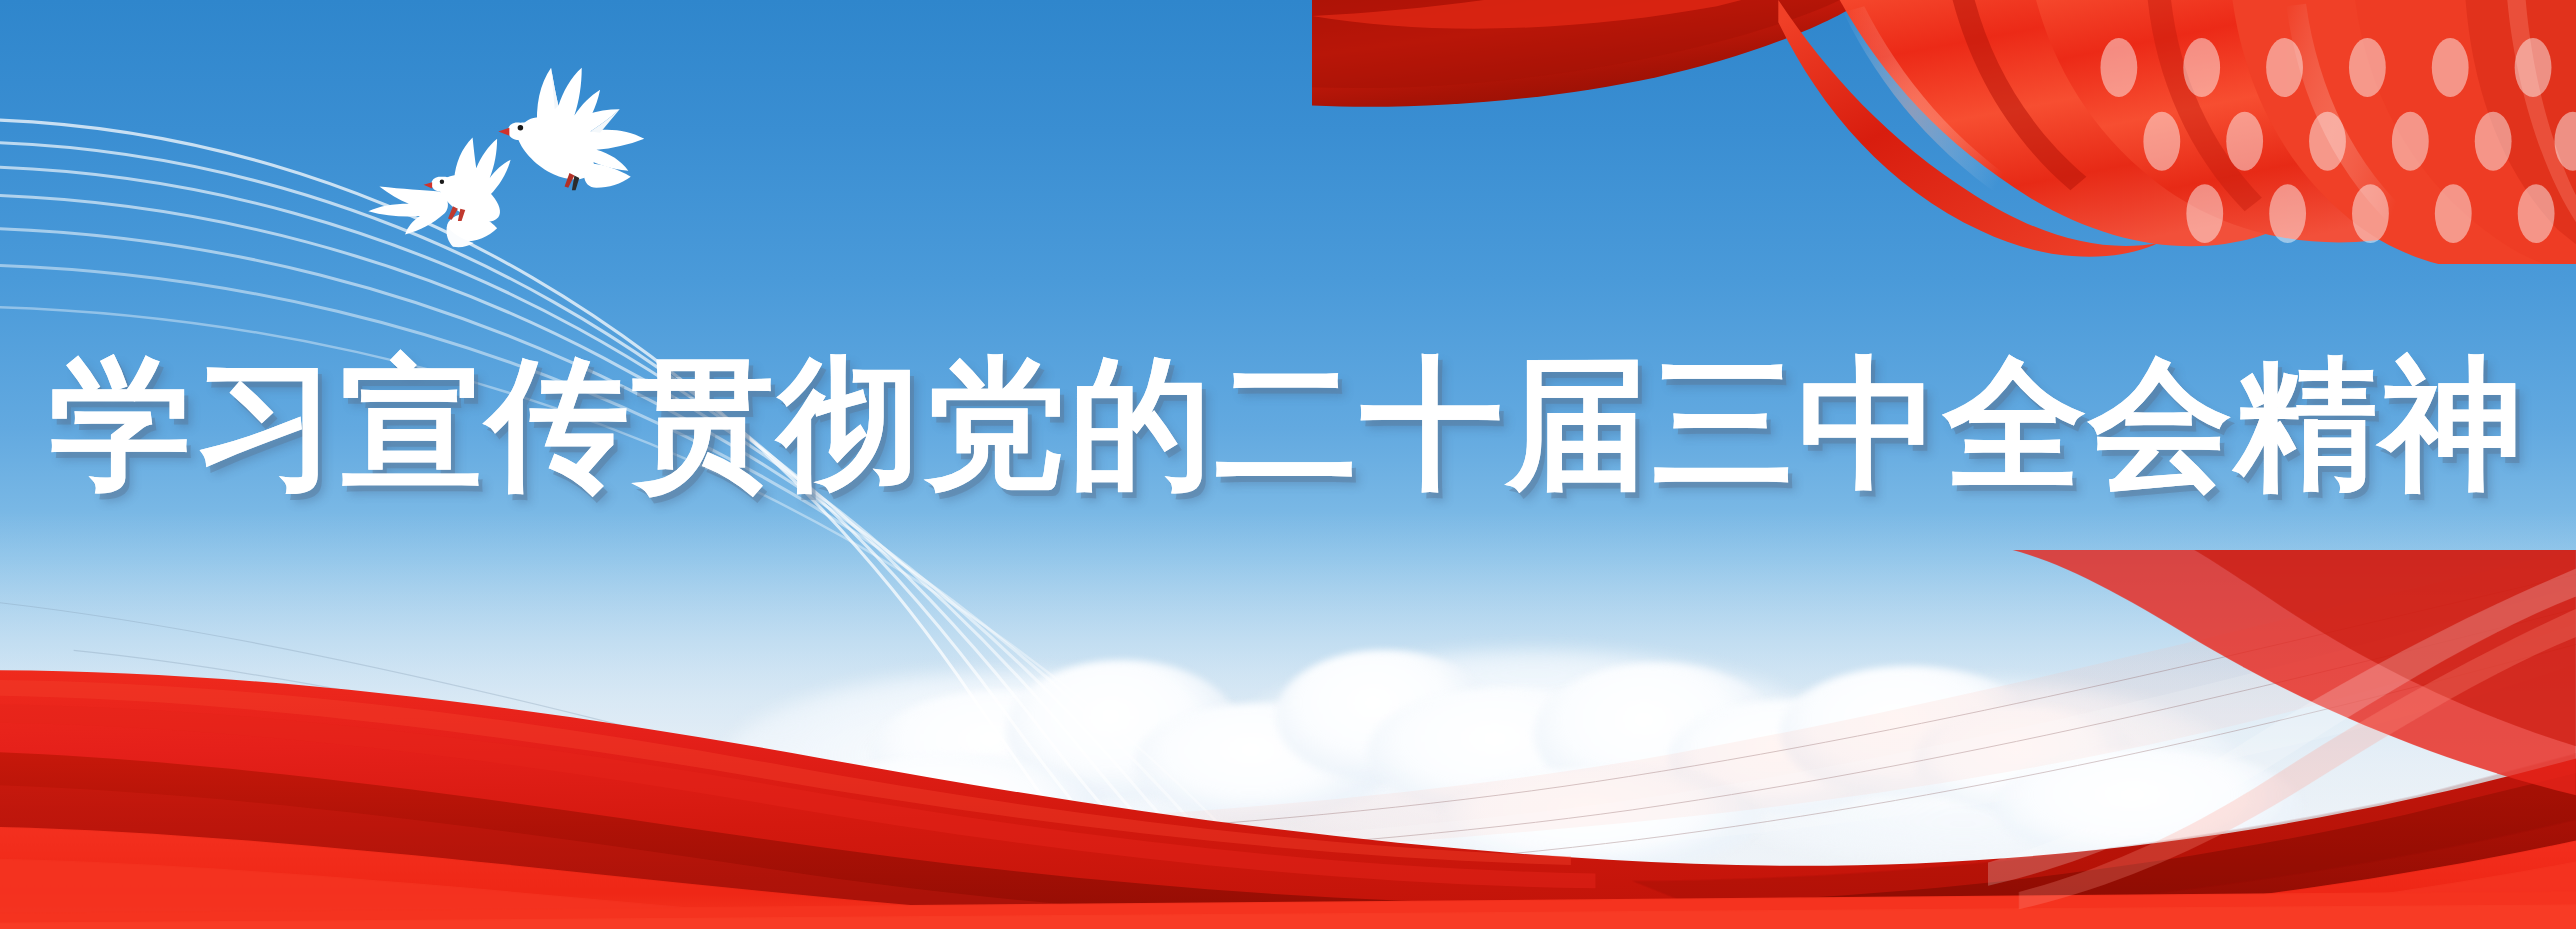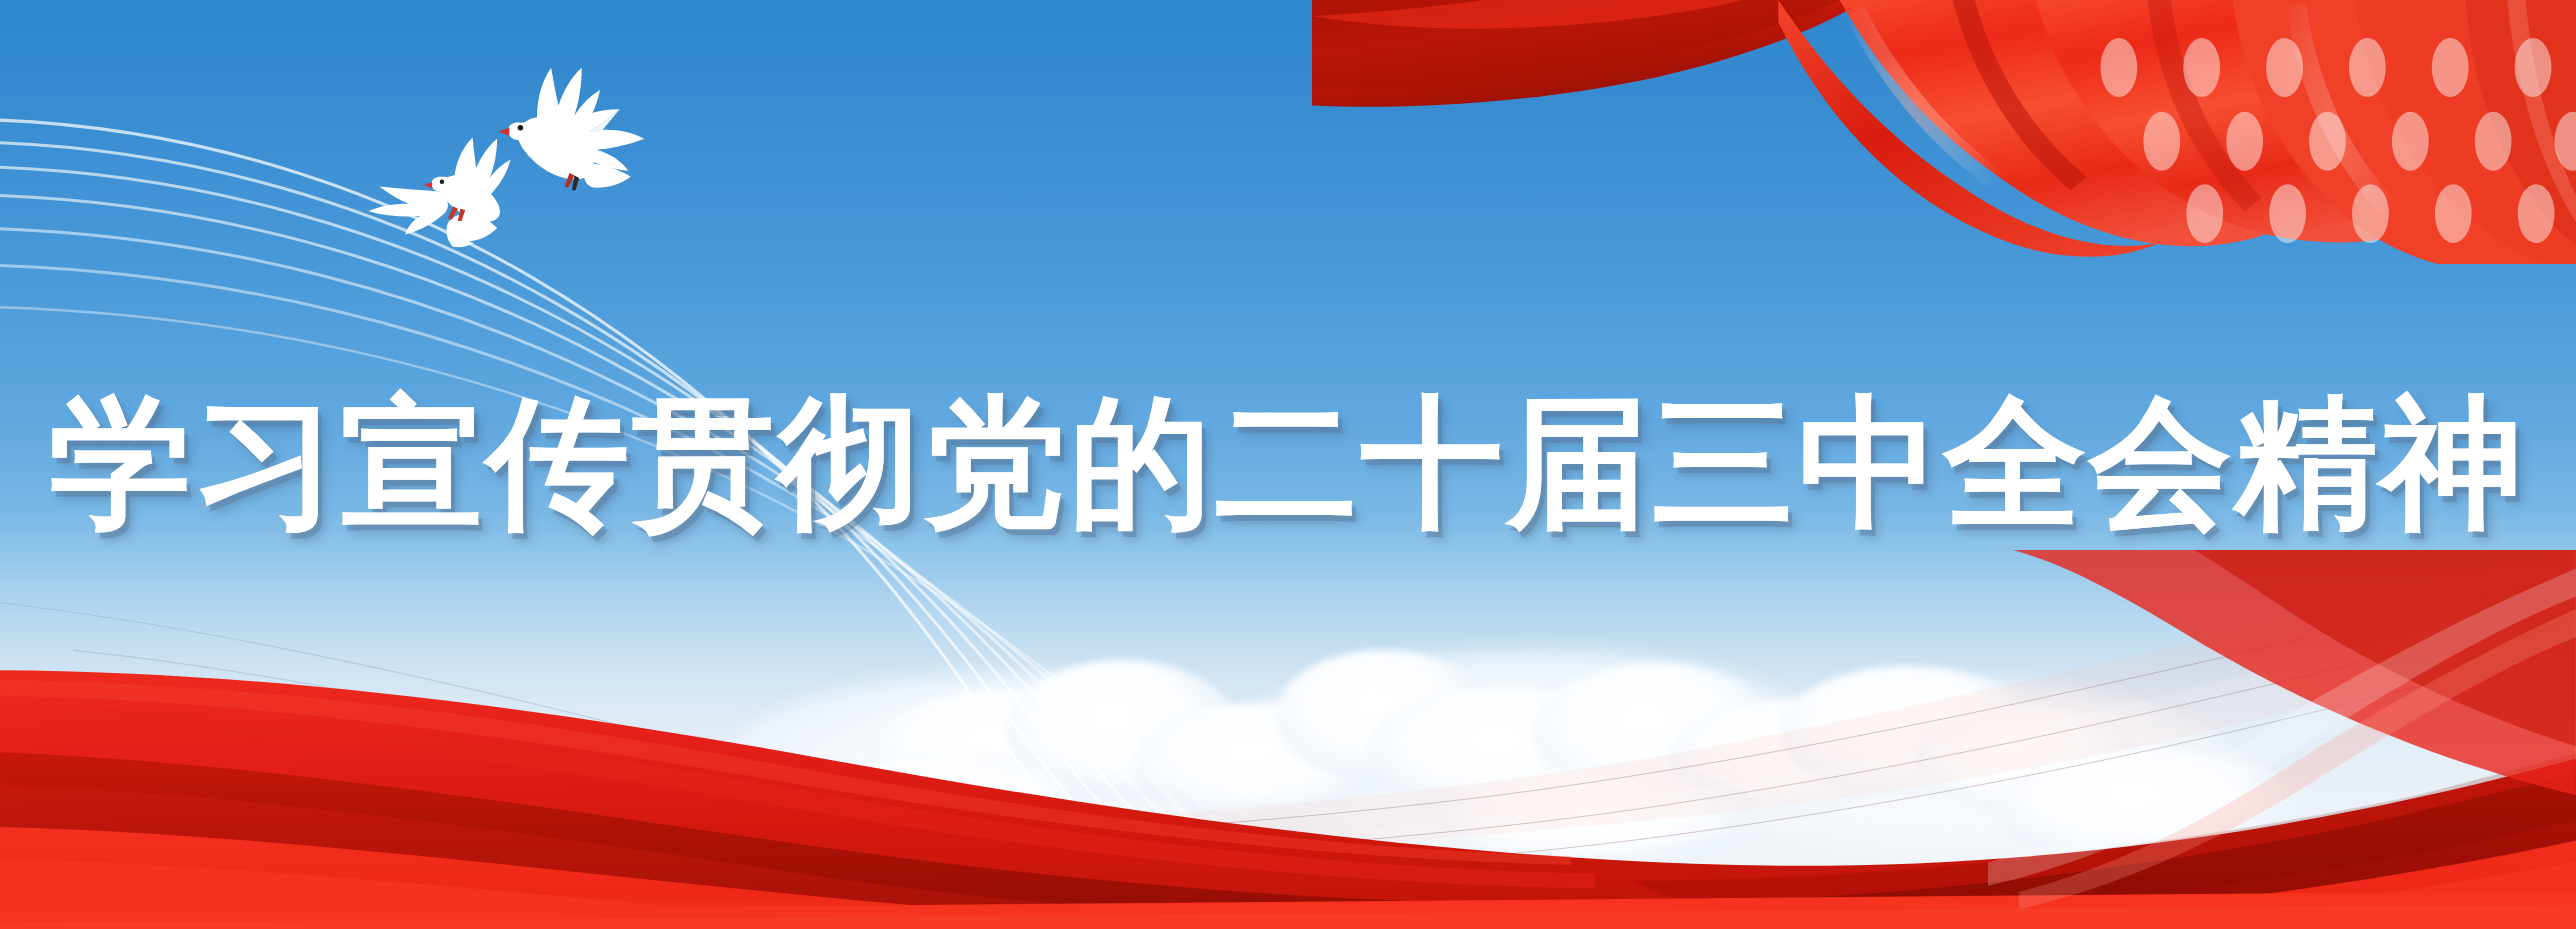--- a/index.html
+++ b/index.html
@@ -53,21 +53,21 @@
   
   .doves { position: absolute; }
   
   .ribbon { position: absolute; top: 0; right: 0; }
   
   .waves { position: absolute; left: 0; bottom: 0; }
   
   .title-wrap {
     position: absolute;
     left: 0; right: 0;
-    top: 389px;
+    top: 350px;
     text-align: center;
     pointer-events: none;
   }
   .title {
     display: inline-block;
     font-family: "Liberation Serif", "DejaVu Serif", serif;
     font-weight: bold;
     font-size: 142px;
     line-height: 1.06;
     letter-spacing: 3.7px;

